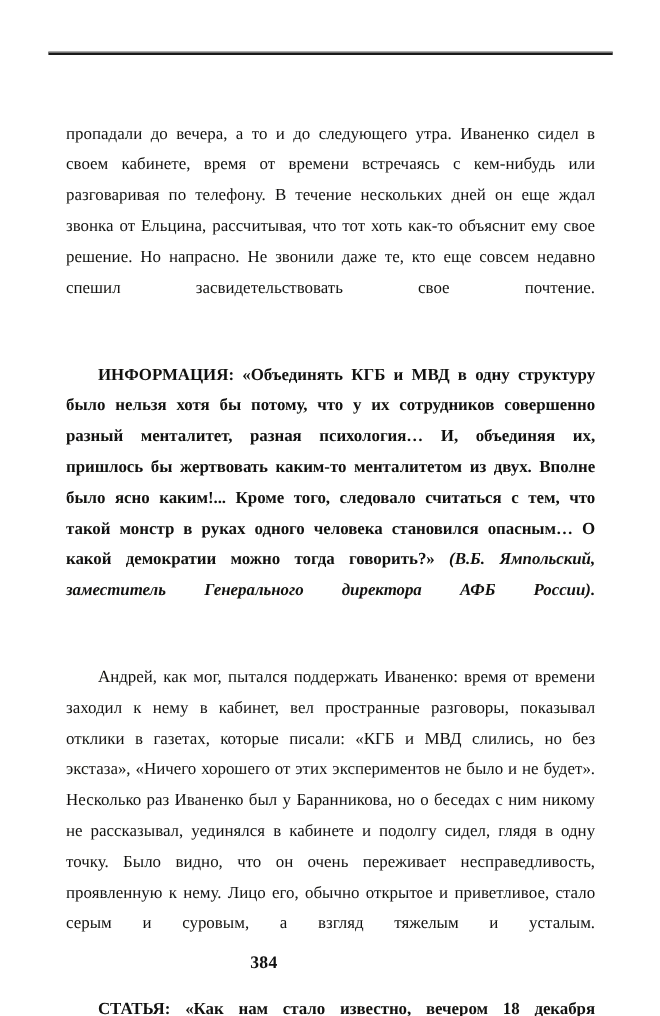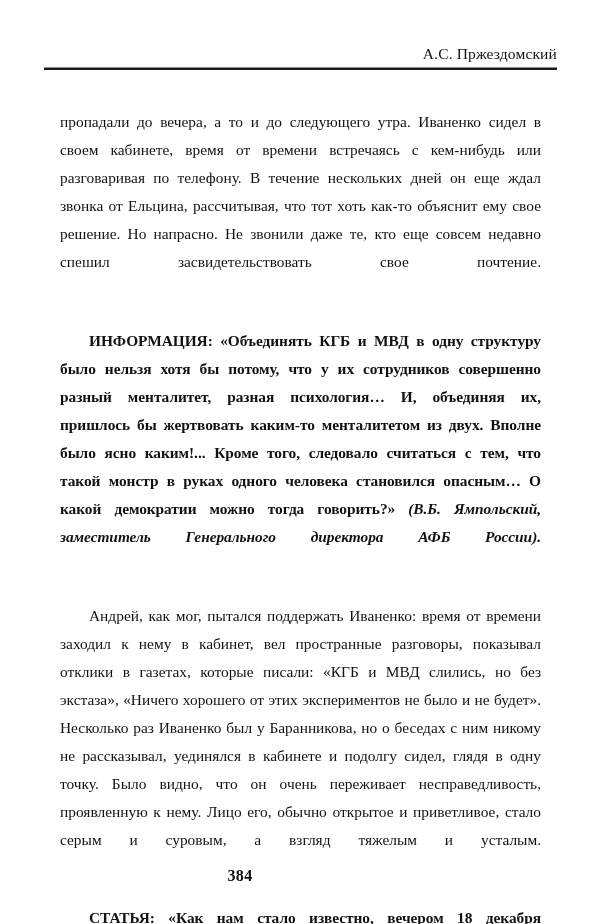--- a/index.html
+++ b/index.html
@@ -110,21 +110,20 @@
     color: #111111;
     letter-spacing: 0.4px;
   }
 </style>
 </head>
 <body>
 
 <div class="page">
 
   <div class="running-head">
-    <span class="running-head-text">А.С. Пржездомский</span>
     <div class="head-rule"></div>
   </div>
 
   <div class="column">
 
     <p class="para">пропадали до вечера, а то и до следующего утра. Иваненко сидел в своем кабинете, время от времени встречаясь с кем-нибудь или разговаривая по телефону. В течение нескольких дней он еще ждал звонка от Ельцина, рассчитывая, что тот хоть как-то объяснит ему свое решение. Но напрасно. Не звонили даже те, кто еще совсем недавно спешил засвидетельствовать свое почтение.</p>
 
     <p class="para indent bold"><span>ИНФОРМАЦИЯ: «Объединять КГБ и МВД в одну структуру было нельзя хотя бы потому, что у их сотрудников совершенно разный менталитет, разная психология… И, объединяя их, пришлось бы жертвовать каким-то менталитетом из двух. Вполне было ясно каким!... Кроме того, следовало считаться с тем, что такой монстр в руках одного человека становился опасным… О какой демократии можно тогда говорить?» </span><span class="attrib">(В.Б. Ямпольский, заместитель Генерального директора АФБ России).</span></p>
 
     <p class="para indent">Андрей, как мог, пытался поддержать Иваненко: время от времени заходил к нему в кабинет, вел пространные разговоры, показывал отклики в газетах, которые писали: «КГБ и МВД слились, но без экстаза», «Ничего хорошего от этих экспериментов не было и не будет». Несколько раз Иваненко был у Баранникова, но о беседах с ним никому не рассказывал, уединялся в кабинете и подолгу сидел, глядя в одну точку. Было видно, что он очень переживает несправедливость, проявленную к нему. Лицо его, обычно открытое и приветливое, стало серым и суровым, а взгляд тяжелым и усталым.</p>

